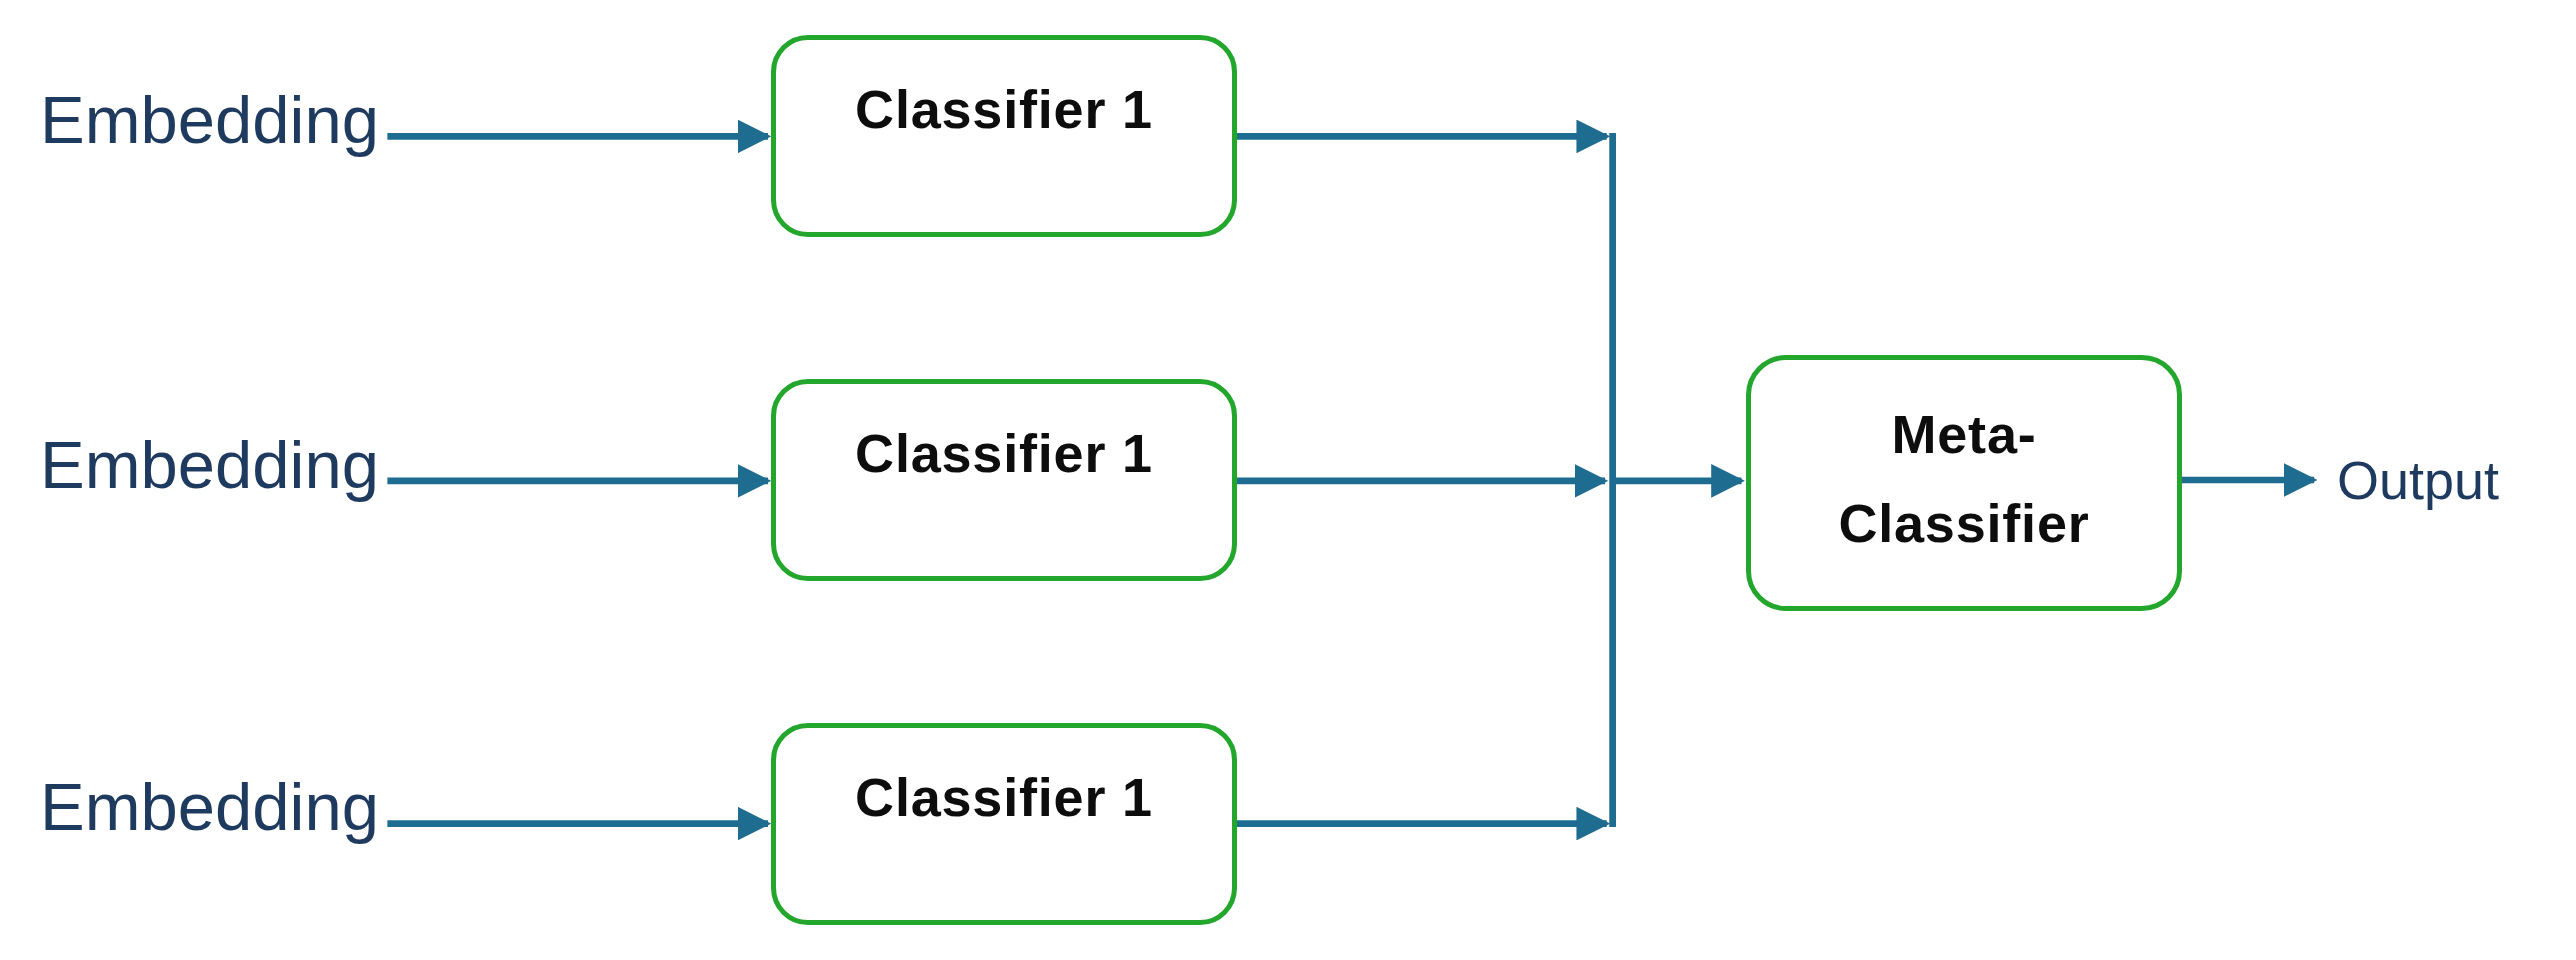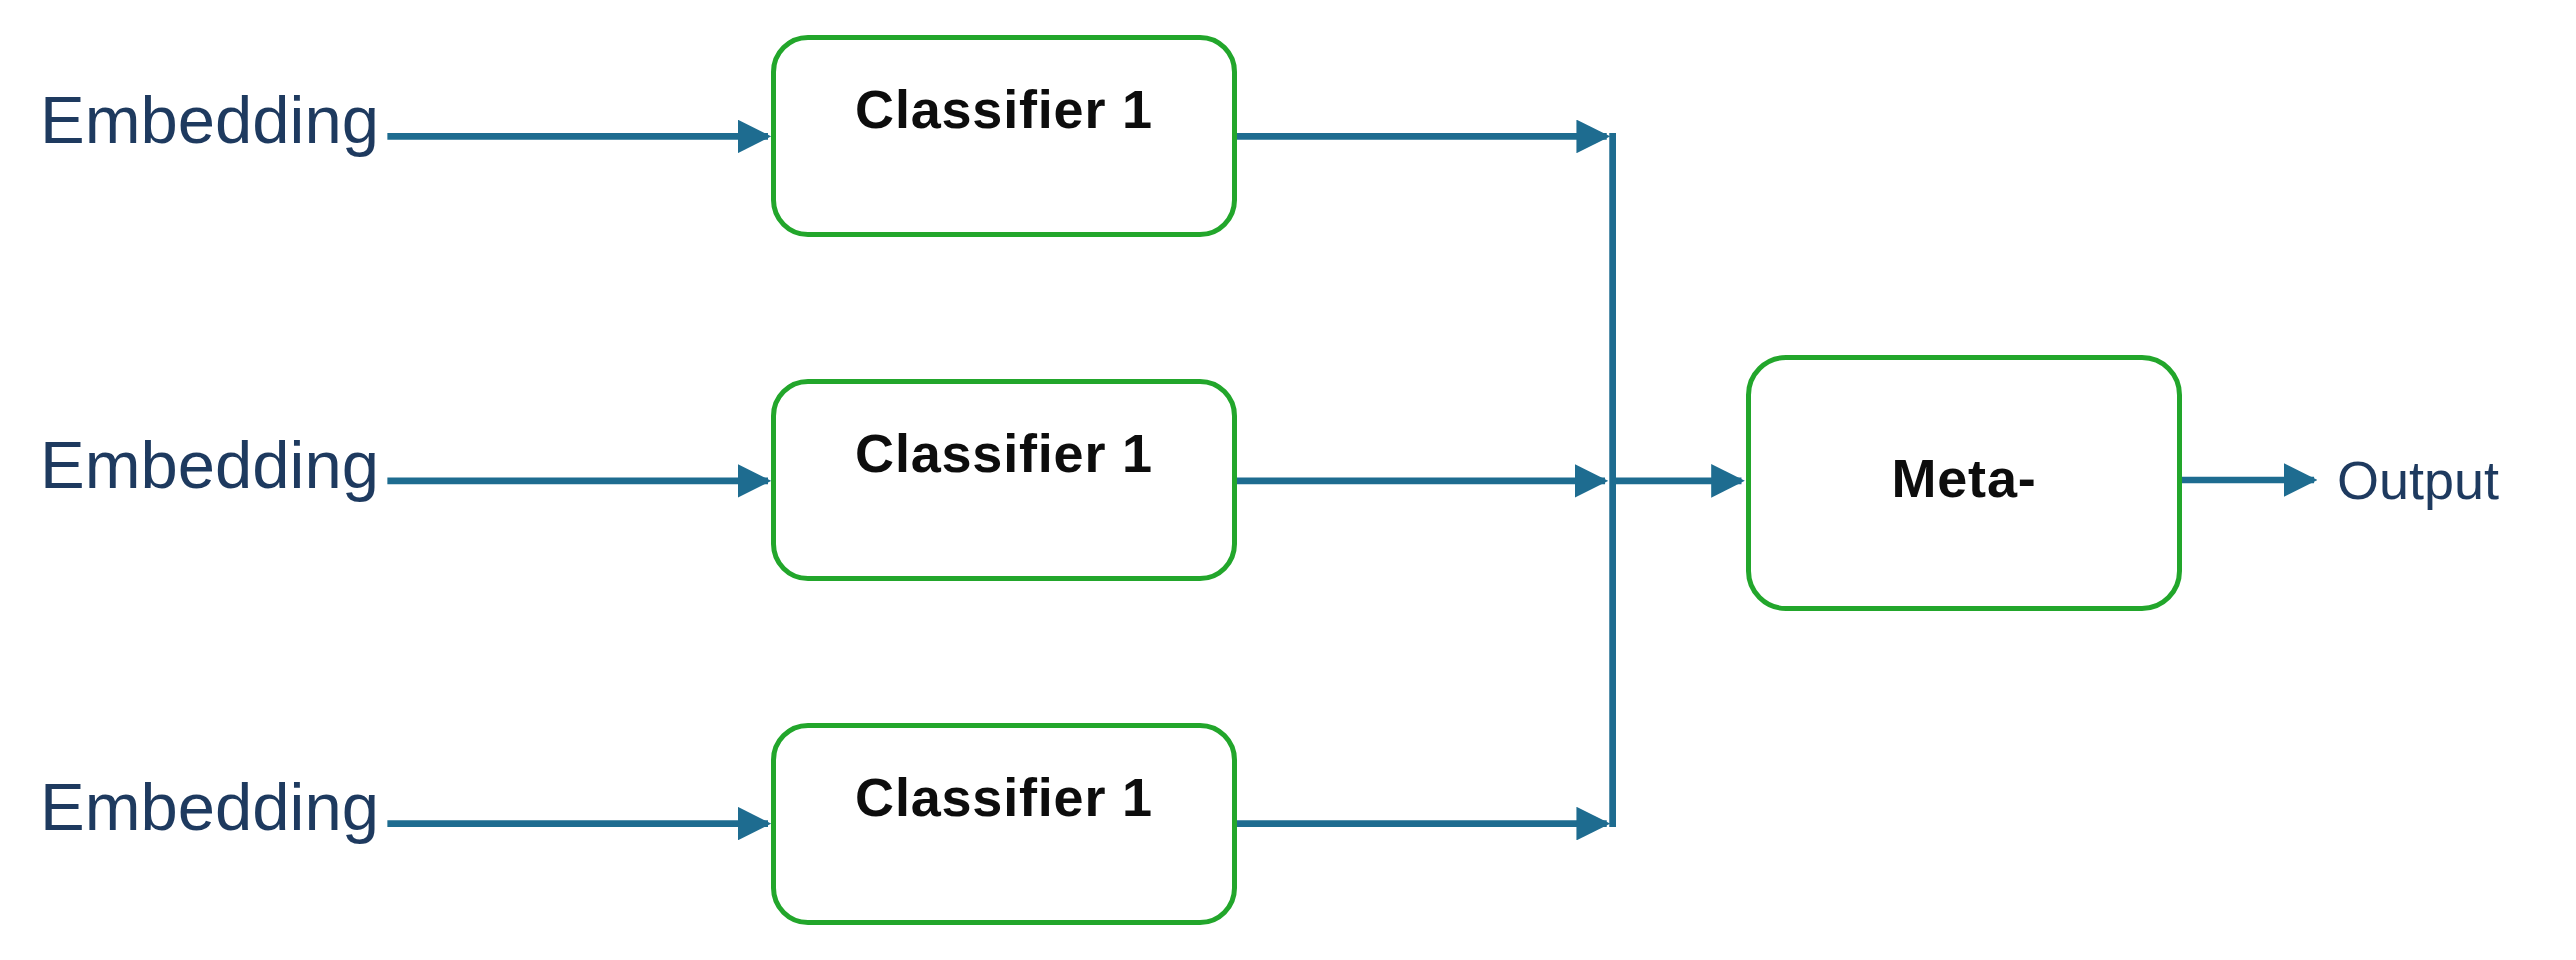--- a/index.html
+++ b/index.html
@@ -100,18 +100,19 @@
   </div>
   <div class="cbox b2">
     <span>Classifier 1</span>
   </div>
   <div class="cbox b3">
     <span>Classifier 1</span>
   </div>
 
   <div class="meta-box">
     <span class="meta-line">Meta-</span>
+    <span class="meta-line">Classifier</span>
   </div>
 
   <div class="output-label">Output</div>
 
 </div>
 
 
 </body></html>

